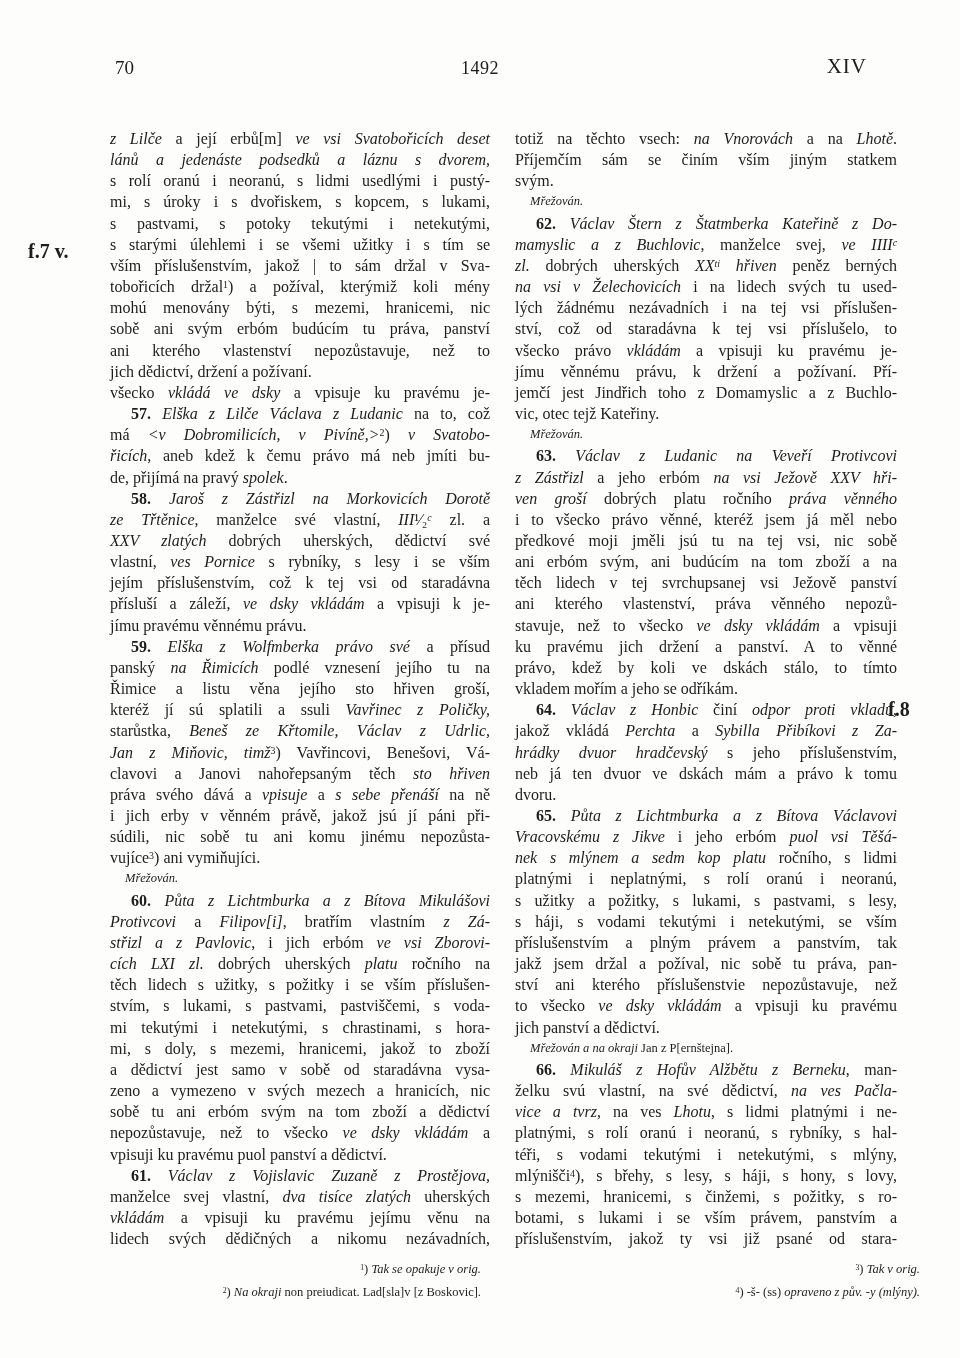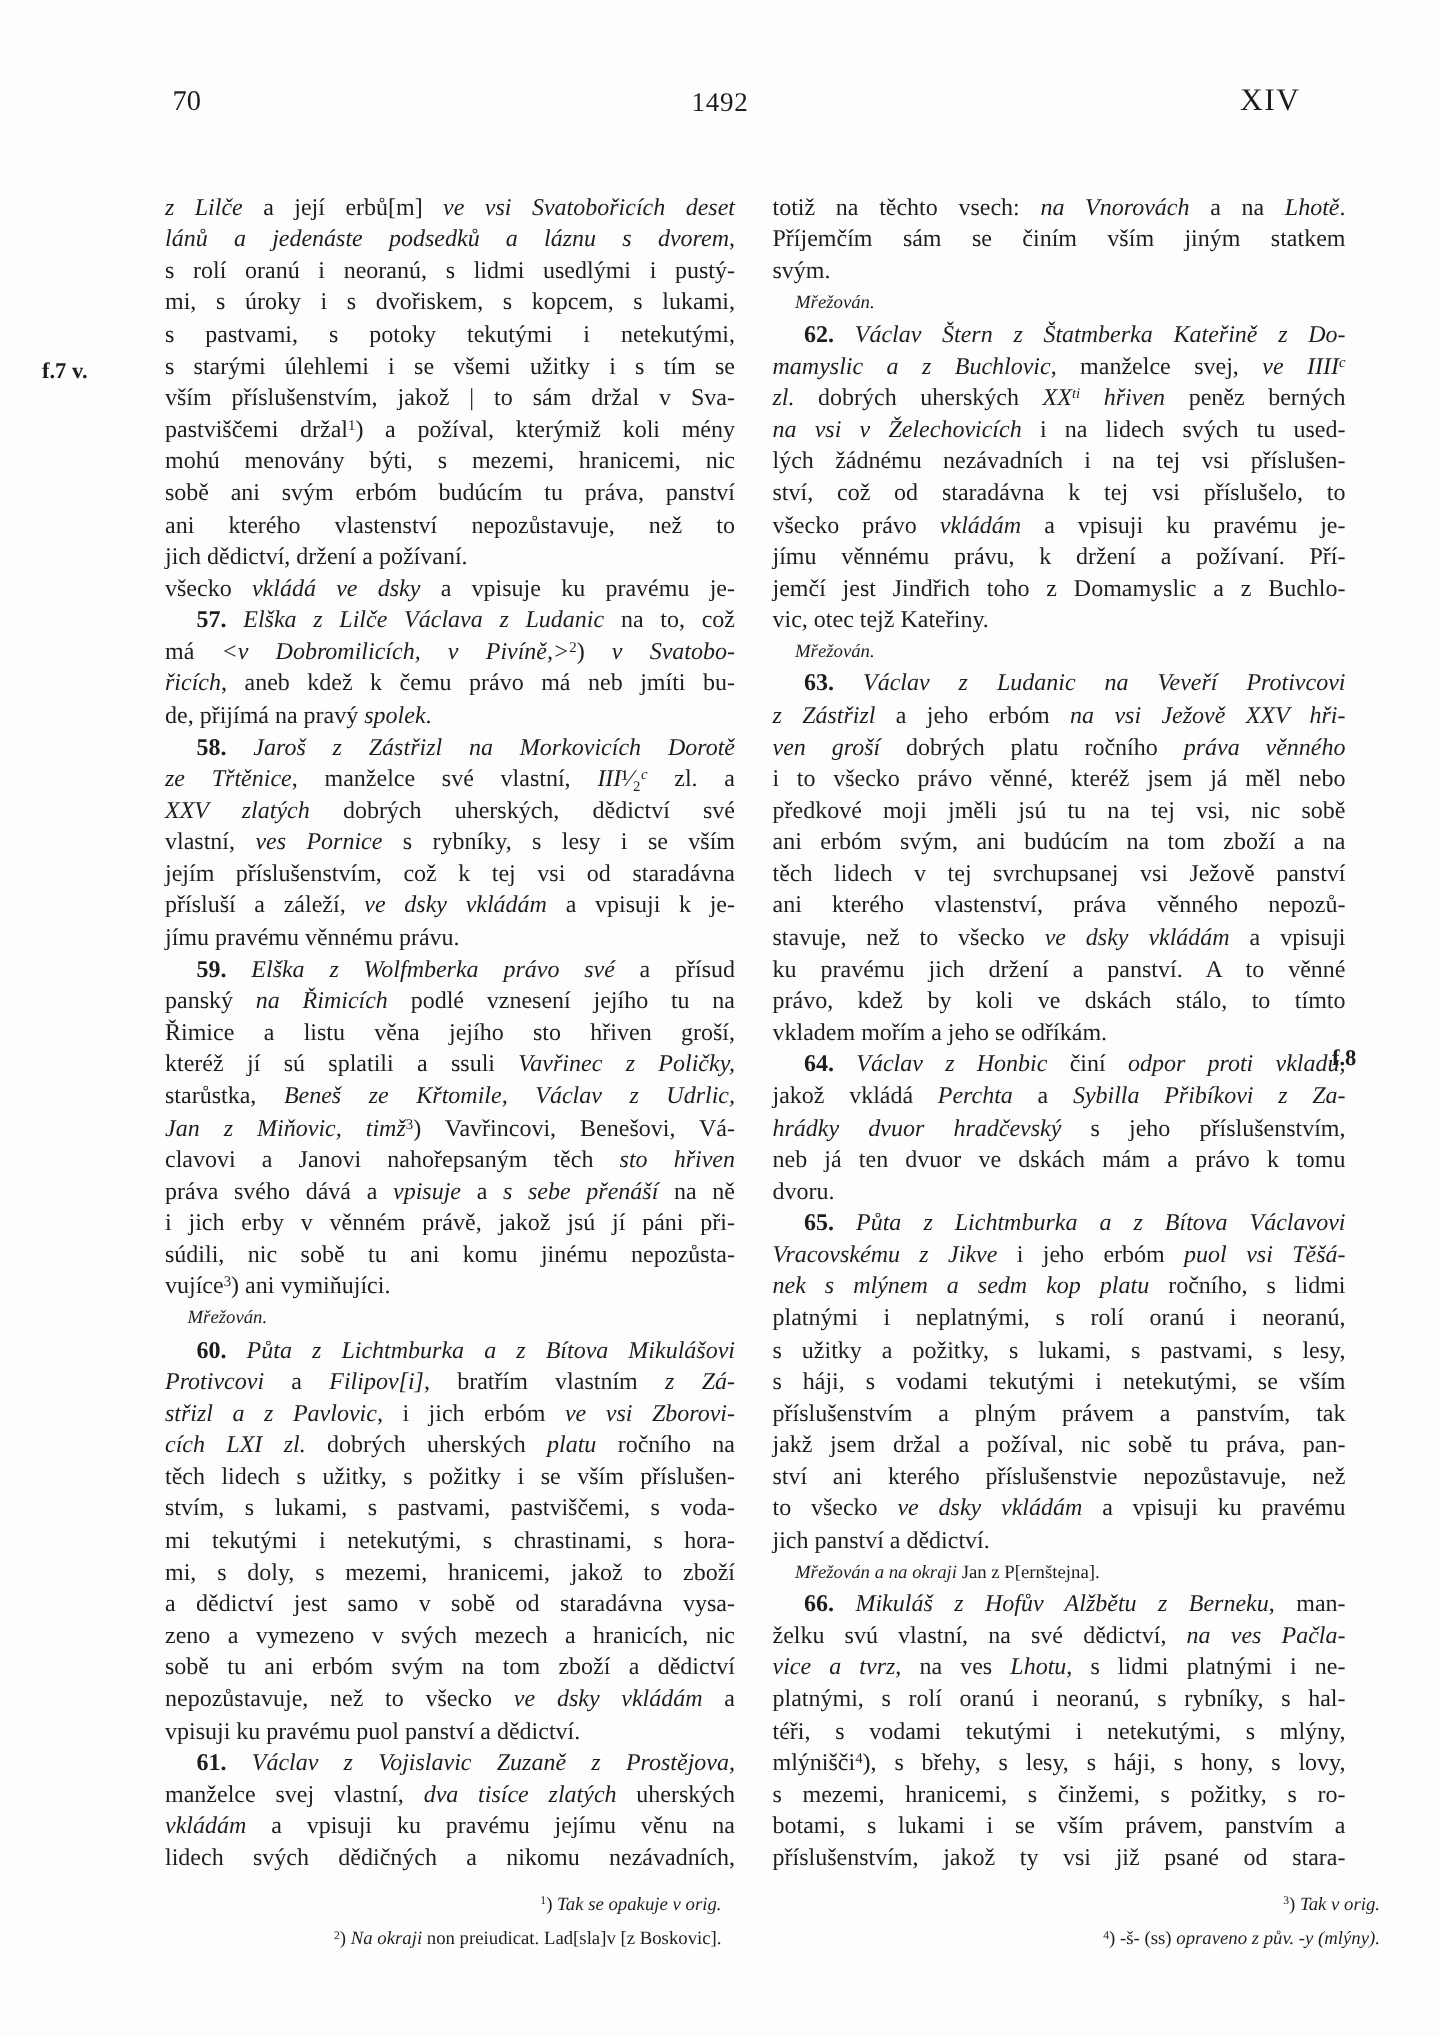--- a/index.html
+++ b/index.html
@@ -4,21 +4,21 @@
 <style>
   html,body{margin:0;padding:0;background:#ffffff;}
   .page{
     position:relative;width:960px;height:1358px;overflow:hidden;
     background:#fdfdfb;color:#1d1d1d;
     font-family:"Liberation Serif","DejaVu Serif",serif;
   }
   .hdr-left{position:absolute;left:87px;top:57px;font-size:19px;margin-left:28px;}
   .hdr-center{position:absolute;left:0;top:58px;width:100%;text-align:center;font-size:18px;letter-spacing:.5px;}
   .hdr-right{position:absolute;right:93px;top:54px;font-size:21px;letter-spacing:1px;}
-  .margin-note{position:absolute;font-weight:700;font-size:15px;white-space:nowrap;}
+  .margin-note{position:absolute;font-weight:700;font-size:20px;white-space:nowrap;}
   .mn-left{left:28px;top:240px;}
   .mn-right{left:888px;top:682px;margin-top:16px;}
   .col{position:absolute;top:128px;width:380px;font-size:16px;line-height:21.15px;margin-left:25px;}
   .col-left{left:85px;}
   .col-right{left:490px;width:382px;}
   .line{text-align:justify;text-align-last:justify;}
   .line.end{text-align-last:left;}
   .line.indent{text-indent:21px;}
   .line.note{font-size:12.5px;text-align:left;text-align-last:left;padding-left:15px;}
   .fnotes{position:absolute;width:378px;font-size:12.5px;line-height:22.5px;}
@@ -43,21 +43,21 @@
   <div class="margin-note mn-right">f.8</div>
 
   <div class="col col-left" id="col-left">
       <div class="line"><span class="s-i">z Lilče</span><span class="s-n"> a její erbů[m] </span><span class="s-i">ve vsi Svatobořicích deset</span></div>
       <div class="line"><span class="s-i">lánů a jedenáste podsedků a láznu s dvorem,</span></div>
       <div class="line"><span class="s-n">s rolí oranú i neoranú, s lidmi usedlými i pustý-</span></div>
       <div class="line"><span class="s-n">mi, s úroky i s dvořiskem, s kopcem, s lukami,</span></div>
       <div class="line"><span class="s-n">s pastvami, s potoky tekutými i netekutými,</span></div>
       <div class="line"><span class="s-n">s starými úlehlemi i se všemi užitky i s tím se</span></div>
       <div class="line"><span class="s-n">vším příslušenstvím, jakož | to sám držal v Sva-</span></div>
-      <div class="line"><span class="s-n">pastviščemi držal</span><span class="s-sup">1</span><span class="s-n">) a požíval, kterýmiž koli mény</span></div>
+      <div class="line"><span class="s-n">tobořicích držal</span><span class="s-sup">1</span><span class="s-n">) a požíval, kterýmiž koli mény</span></div>
       <div class="line"><span class="s-n">mohú menovány býti, s mezemi, hranicemi, nic</span></div>
       <div class="line"><span class="s-n">sobě ani svým erbóm budúcím tu práva, panství</span></div>
       <div class="line"><span class="s-n">ani kterého vlastenství nepozůstavuje, než to</span></div>
       <div class="line end"><span class="s-n">jich dědictví, držení a požívaní.</span></div>
       <div class="line"><span class="s-n">všecko </span><span class="s-i">vkládá ve dsky</span><span class="s-n"> a vpisuje ku pravému je-</span></div>
       <div class="line indent"><span class="s-b">57.</span><span class="s-n"> </span><span class="s-i">Elška z Lilče Václava z Ludanic</span><span class="s-n"> na to, což</span></div>
       <div class="line"><span class="s-n">má </span><span class="s-i">&lt;v Dobromilicích, v Pivíně,&gt;</span><span class="s-sup">2</span><span class="s-n">) </span><span class="s-i">v Svatobo-</span></div>
       <div class="line"><span class="s-i">řicích</span><span class="s-n">, aneb kdež k čemu právo má neb jmíti bu-</span></div>
       <div class="line end"><span class="s-n">de, přijímá na pravý </span><span class="s-i">spolek</span><span class="s-n">.</span></div>
       <div class="line indent"><span class="s-b">58.</span><span class="s-n"> </span><span class="s-i">Jaroš z Zástřizl na Morkovicích Dorotě</span></div>

